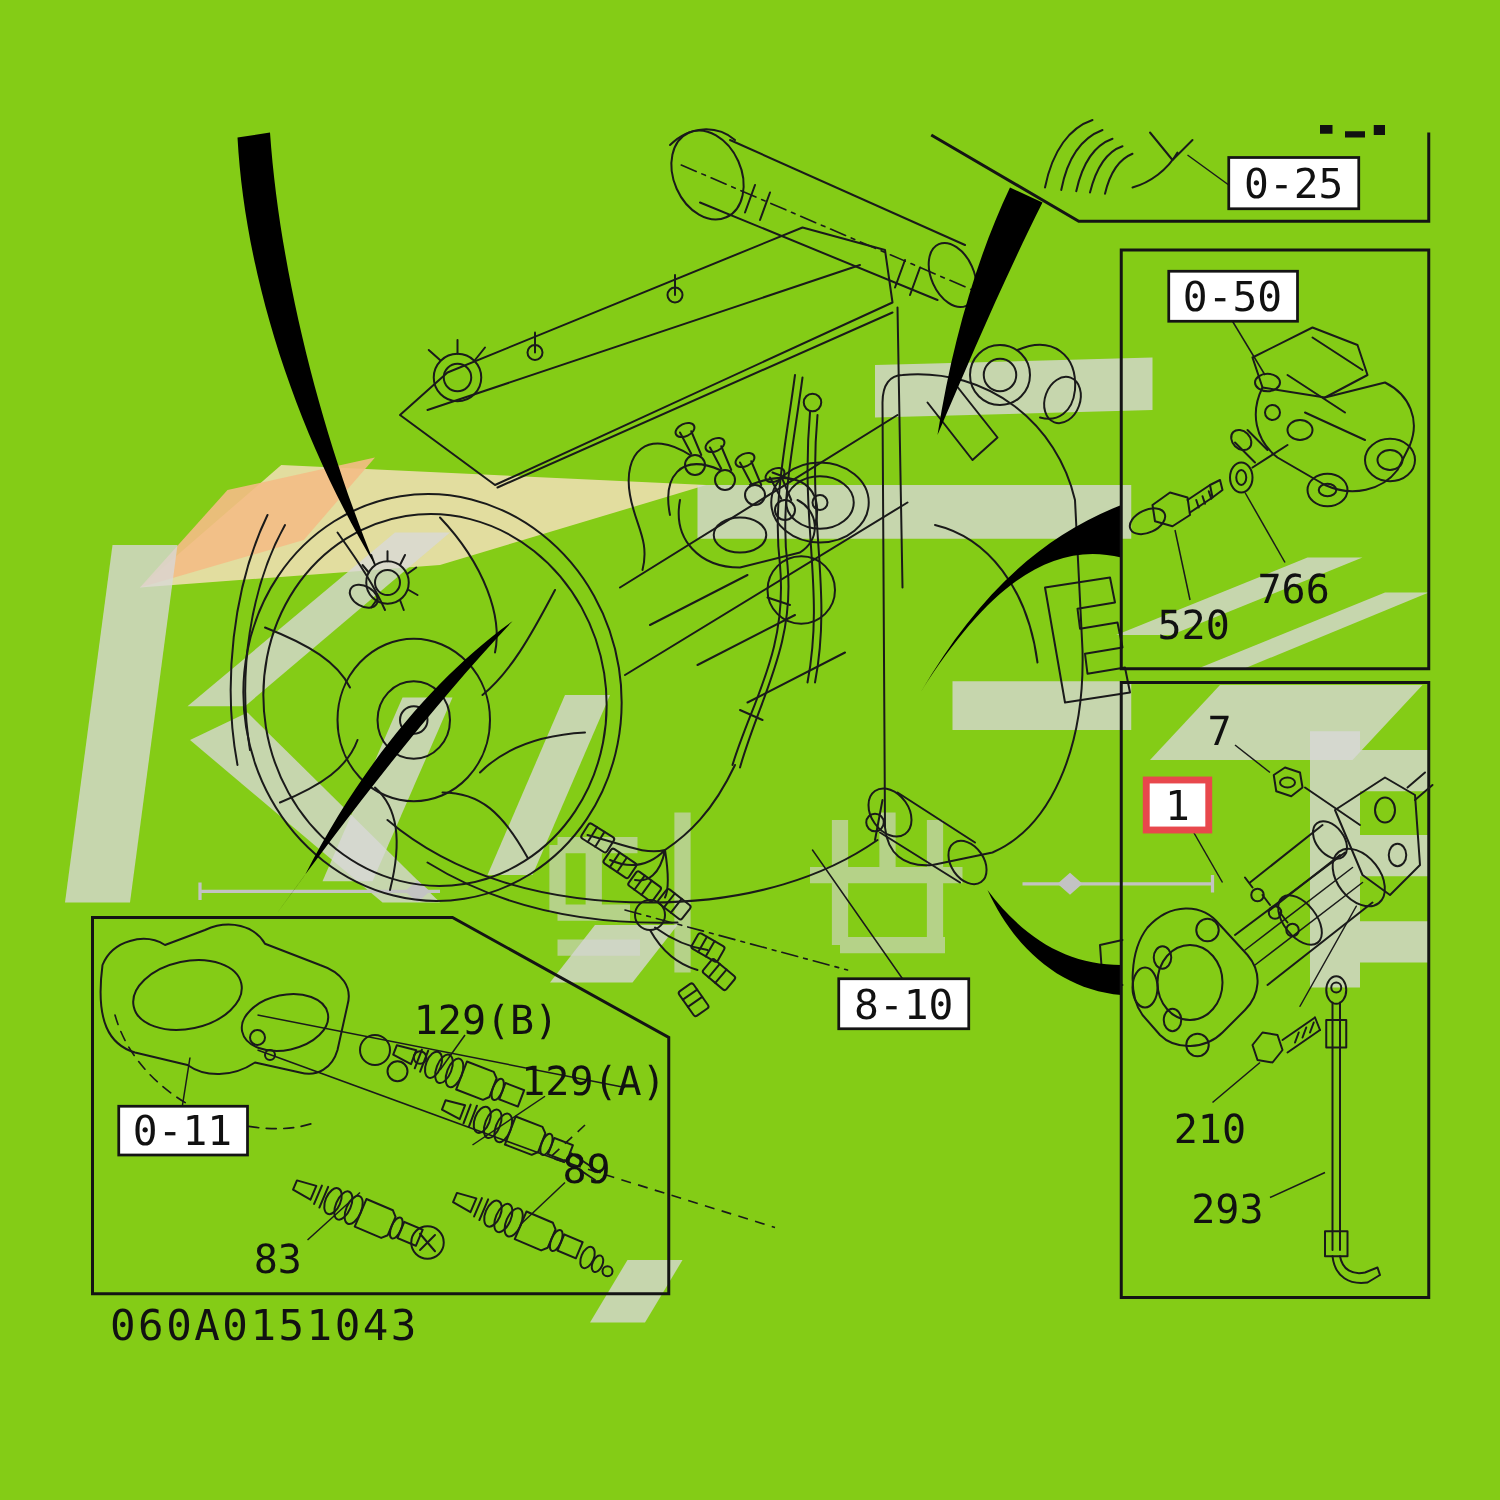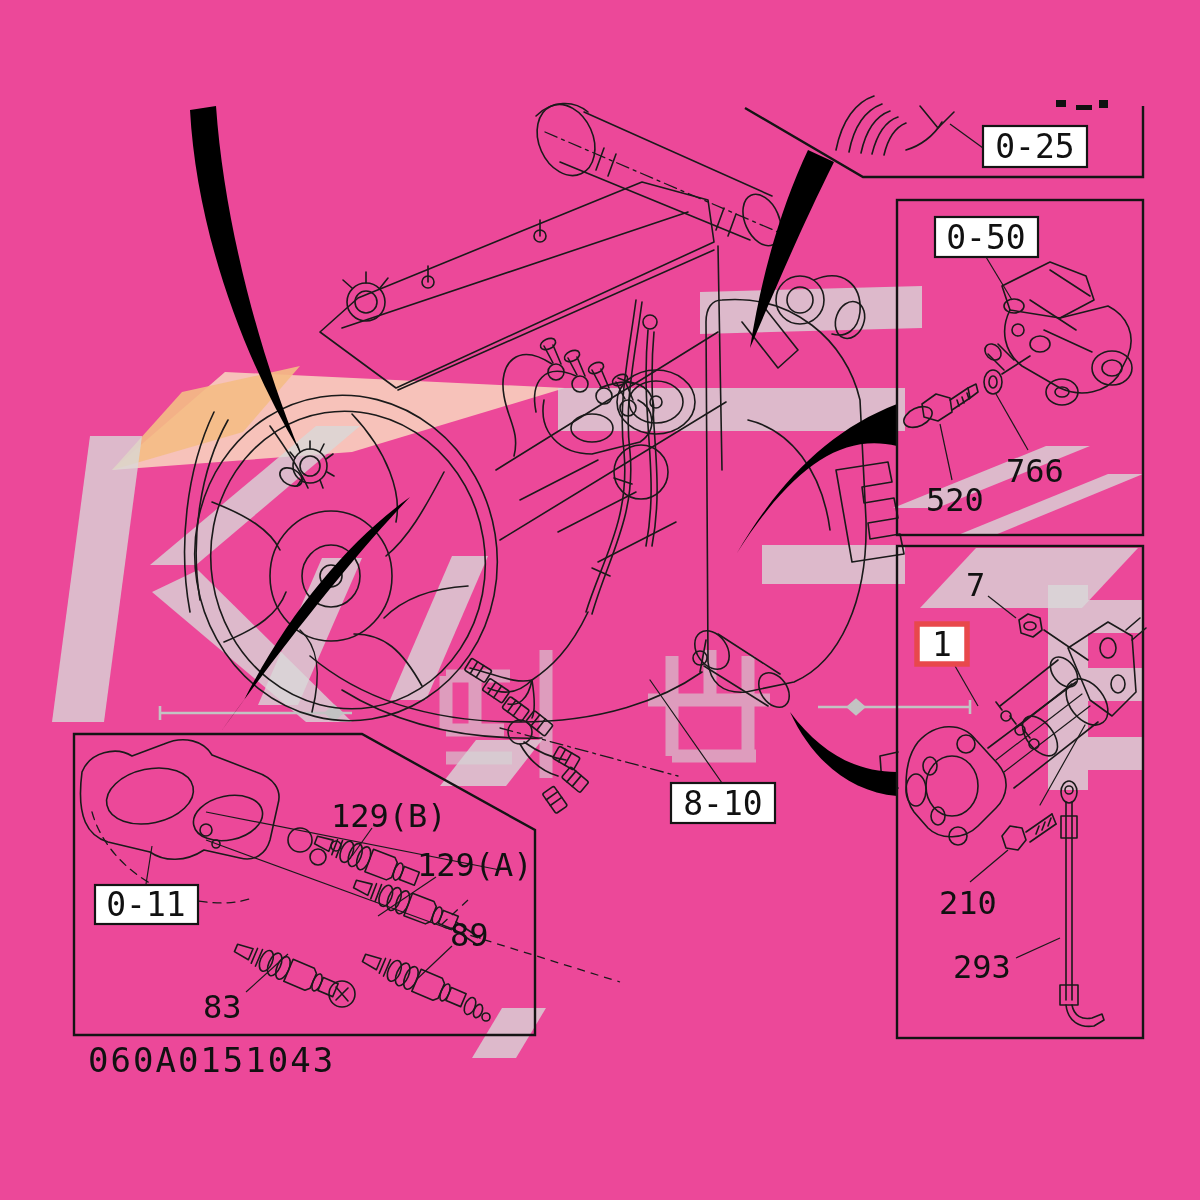--- a/index.html
+++ b/index.html
@@ -1,16 +1,16 @@
 <!DOCTYPE html>
 <html><head>
 <meta charset="utf-8">
 <style>
   html,body{margin:0;padding:0;background:#fff;}
-  .page{position:relative;width:1200px;height:1200px;background:#ec4899;overflow:hidden;
+  .page{position:relative;width:1200px;height:1200px;background:#84cc16;overflow:hidden;
         font-family:"DejaVu Sans Mono", monospace;}
   svg{position:absolute;left:0;top:0;}
   .ln{fill:none;stroke:#1a1a1a;stroke-width:1.6;stroke-linecap:round;stroke-linejoin:round;}
   .thin{fill:none;stroke:#1a1a1a;stroke-width:1.2;}
   .dd{fill:none;stroke:#1a1a1a;stroke-width:1.3;stroke-dasharray:13 5 3 5;}
   .dsh{fill:none;stroke:#1a1a1a;stroke-width:1.3;stroke-dasharray:8 6;}
   .panel{fill:none;stroke:#141414;stroke-width:2.4;}
   .lbox{fill:#ffffff;stroke:#141414;stroke-width:2.2;}
   .swoosh{fill:#000;stroke:none;}
   .mk{fill:#111;stroke:none;}

